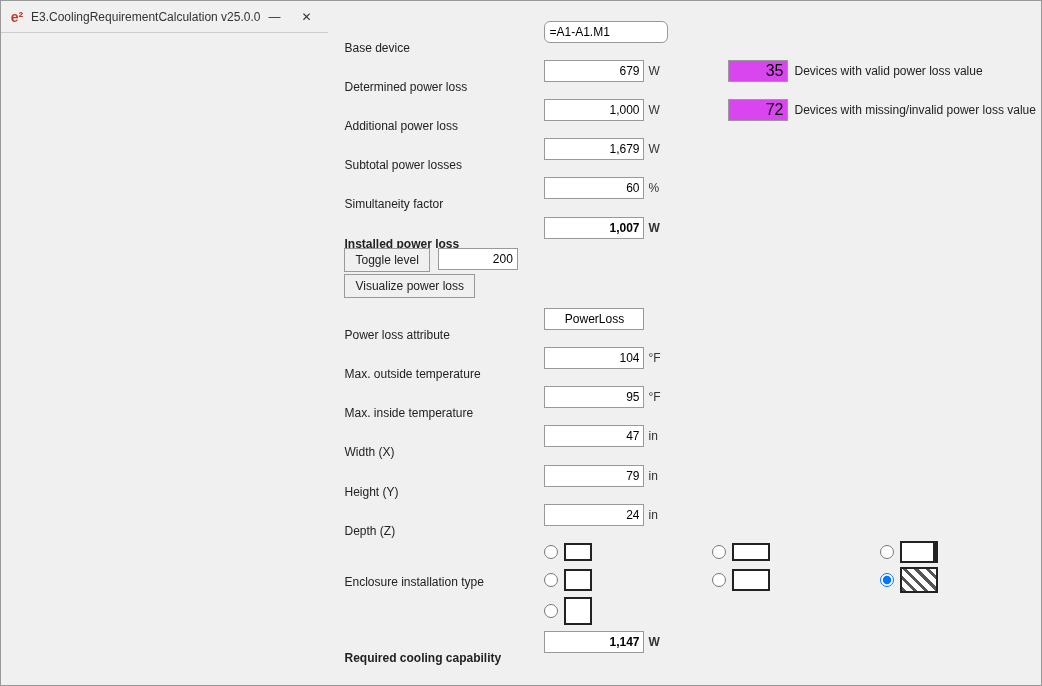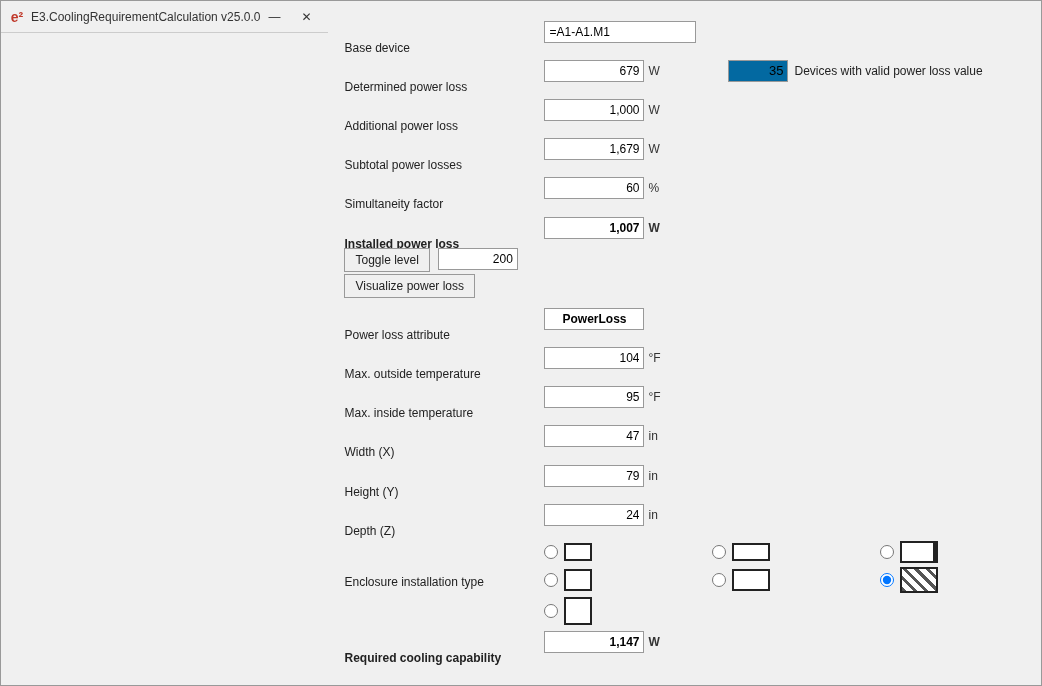--- a/index.html
+++ b/index.html
@@ -90,42 +90,42 @@
     .input-field {
       height: 22px;
       border: 1px solid #999;
       background: white;
       padding: 0 4px;
       font-size: 12px;
       text-align: right;
     }
     .input-field.w80 { width: 80px; }
     .input-field.w100 { width: 100px; }
-    .input-field.w130 { width: 152px; }
+    .input-field.w130 { width: 124px; border-radius: 6px; }
 
     .unit {
       margin-left: 4px;
       font-size: 12px;
       color: #333;
       width: 20px;
     }
 
     .right-section {
       margin-left: 60px;
       display: flex;
       align-items: center;
       gap: 6px;
     }
 
     .right-input {
       height: 22px;
       border: 1px solid #999;
-      background: #0369a1;
+      background: #d946ef;
       padding: 0 4px;
-      font-size: 13px;
+      font-size: 16px;
       text-align: right;
       width: 60px;
     }
 
     .right-label {
       font-size: 12px;
       color: #222;
     }
 
     .btn {
@@ -214,20 +214,24 @@
       <div class="right-section">
         <input class="right-input" value="35" style="">
         <span class="right-label">Devices with valid power loss value</span>
       </div>
     </div>
 
     <div class="row">
       <span class="label">Additional power loss</span>
       <input class="input-field w100" value="1,000" style="">
       <span class="unit">W</span>
+      <div class="right-section">
+        <input class="right-input" value="72" style="">
+        <span class="right-label">Devices with missing/invalid power loss value</span>
+      </div>
     </div>
 
     <div class="row">
       <span class="label">Subtotal power losses</span>
       <input class="input-field w100" value="1,679" style="">
       <span class="unit">W</span>
     </div>
 
     <div class="row">
       <span class="label">Simultaneity factor</span>
@@ -244,21 +248,21 @@
     <div class="btn-row">
       <button class="btn">Toggle level</button>
       <input class="input-field w80" value="200" style="">
     </div>
     <div class="btn-row">
       <button class="btn">Visualize power loss</button>
     </div>
 
     <div class="row">
       <span class="label">Power loss attribute</span>
-      <input class="input-field w100" value="PowerLoss" style="text-align: center; font-weight: bold;">
+      <input class="input-field w100" value="PowerLoss" style="text-align: center;">
     </div>
 
     <div class="row">
       <span class="label">Max. outside temperature</span>
       <input class="input-field w100" value="104" style="">
       <span class="unit">°F</span>
     </div>
 
     <div class="row">
       <span class="label">Max. inside temperature</span>

